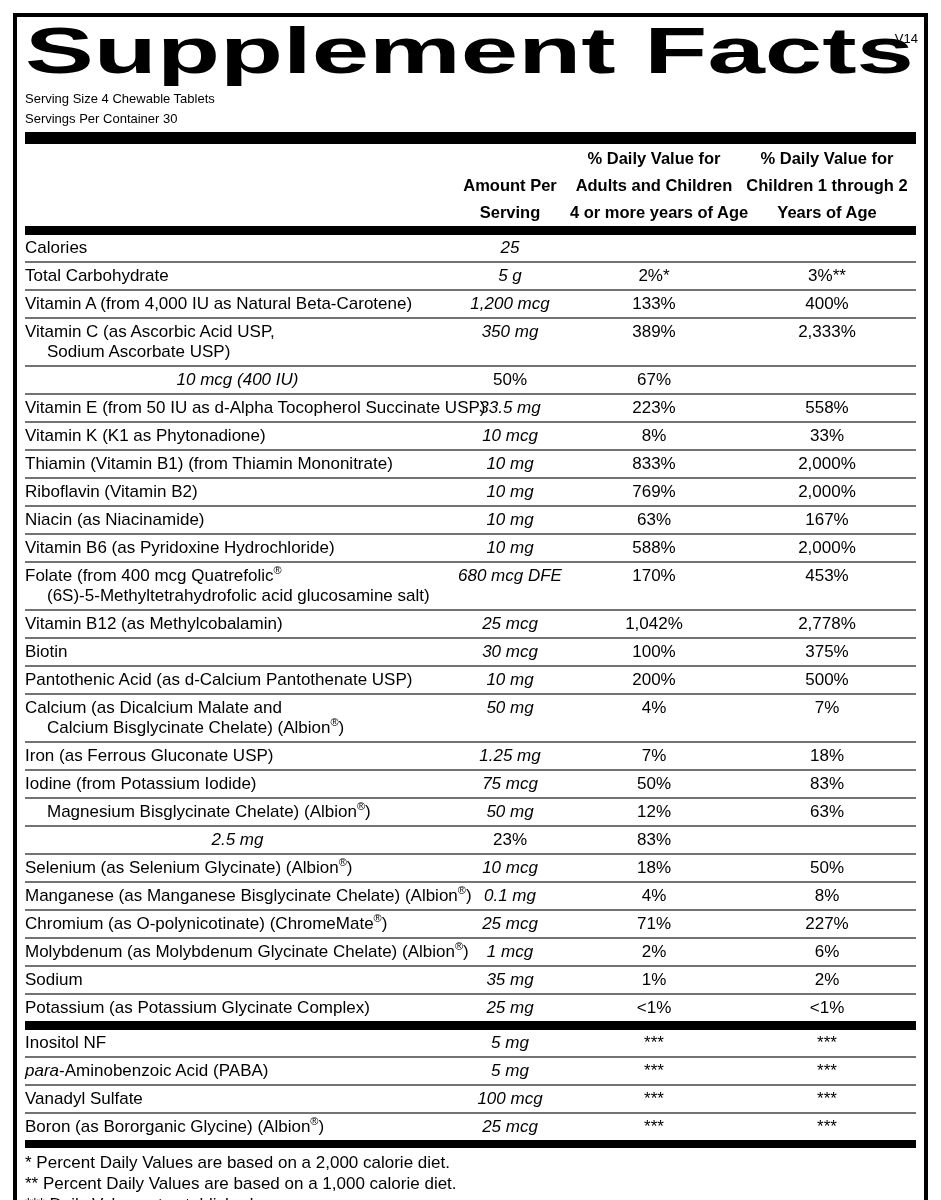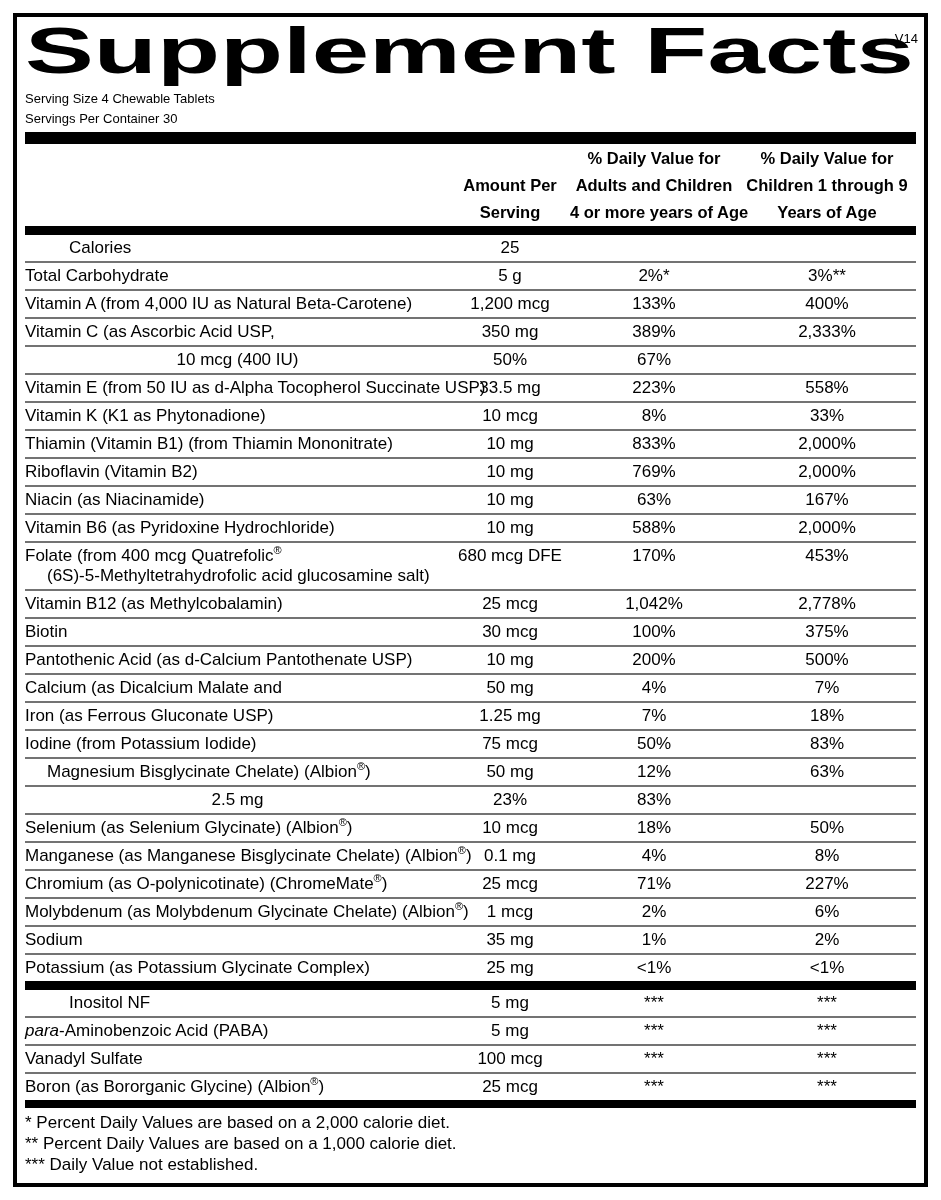--- a/index.html
+++ b/index.html
@@ -39,25 +39,25 @@
     font-weight:bold; font-size:16.5px; line-height:19px;
     text-align:center; white-space:nowrap;
     display:flex; flex-direction:column; justify-content:flex-end;gap:8px;
   }
   .rows .row {
     border-top:2px solid #737373;
     padding:3px 0;
     font-size:17px; line-height:20px;
     align-items:start;
   }
-  .rows .row:first-child { border-top:none;margin-left:44px; }
+  .rows .row:first-child { border-top:none; }
   .cell.name { min-width:0; }
   .nline { white-space:nowrap; }
   .nline.indent { padding-left:22px; }
-  .cell.amount { text-align:center; white-space:nowrap; }
+  .cell.amount { text-align:center; white-space:nowrap;font-style:italic; }
   .cell.dv { text-align:center; white-space:nowrap; }
   sup { font-size:11px; line-height:0; vertical-align:super; }
   .footnotes { padding:4px 0 2px 0; font-size:17px; line-height:21px; }
 </style>
 </head>
 <body>
 
 <div class="label">
   <div class="v14">V14</div>
 
@@ -78,21 +78,21 @@
       <div>Amount Per</div>
       <div>Serving</div>
     </div>
     <div class="hcell">
       <div>% Daily Value for</div>
       <div>Adults and Children</div>
       <div>4 or more years of Age</div>
     </div>
     <div class="hcell">
       <div>% Daily Value for</div>
-      <div>Children 1 through 9</div>
+      <div>Children 1 through 2</div>
       <div>Years of Age</div>
     </div>
   </div>
 
   <div class="bar-md"></div>
 
   <div class="rows">
       <div class="grid4 row">
         <div class="cell name">
           <div class="nline">Calories</div>
@@ -113,20 +113,21 @@
         <div class="cell name">
           <div class="nline">Vitamin A (from 4,000 IU as Natural Beta-Carotene)</div>
         </div>
         <div class="cell amount">1,200 mcg</div>
         <div class="cell dv">133%</div>
         <div class="cell dv">400%</div>
       </div>
       <div class="grid4 row">
         <div class="cell name">
           <div class="nline">Vitamin C (as Ascorbic Acid USP,</div>
+          <div class="nline indent">Sodium Ascorbate USP)</div>
         </div>
         <div class="cell amount">350 mg</div>
         <div class="cell dv">389%</div>
         <div class="cell dv">2,333%</div>
       </div>
       <div class="grid4 row">
         <div class="cell amount">10 mcg (400 IU)</div>
         <div class="cell dv">50%</div>
         <div class="cell dv">67%</div>
       </div>
@@ -207,20 +208,21 @@
         <div class="cell name">
           <div class="nline">Pantothenic Acid (as d-Calcium Pantothenate USP)</div>
         </div>
         <div class="cell amount">10 mg</div>
         <div class="cell dv">200%</div>
         <div class="cell dv">500%</div>
       </div>
       <div class="grid4 row">
         <div class="cell name">
           <div class="nline">Calcium (as Dicalcium Malate and</div>
+          <div class="nline indent">Calcium Bisglycinate Chelate) (Albion<sup>®</sup>)</div>
         </div>
         <div class="cell amount">50 mg</div>
         <div class="cell dv">4%</div>
         <div class="cell dv">7%</div>
       </div>
       <div class="grid4 row">
         <div class="cell name">
           <div class="nline">Iron (as Ferrous Gluconate USP)</div>
         </div>
         <div class="cell amount">1.25 mg</div>

